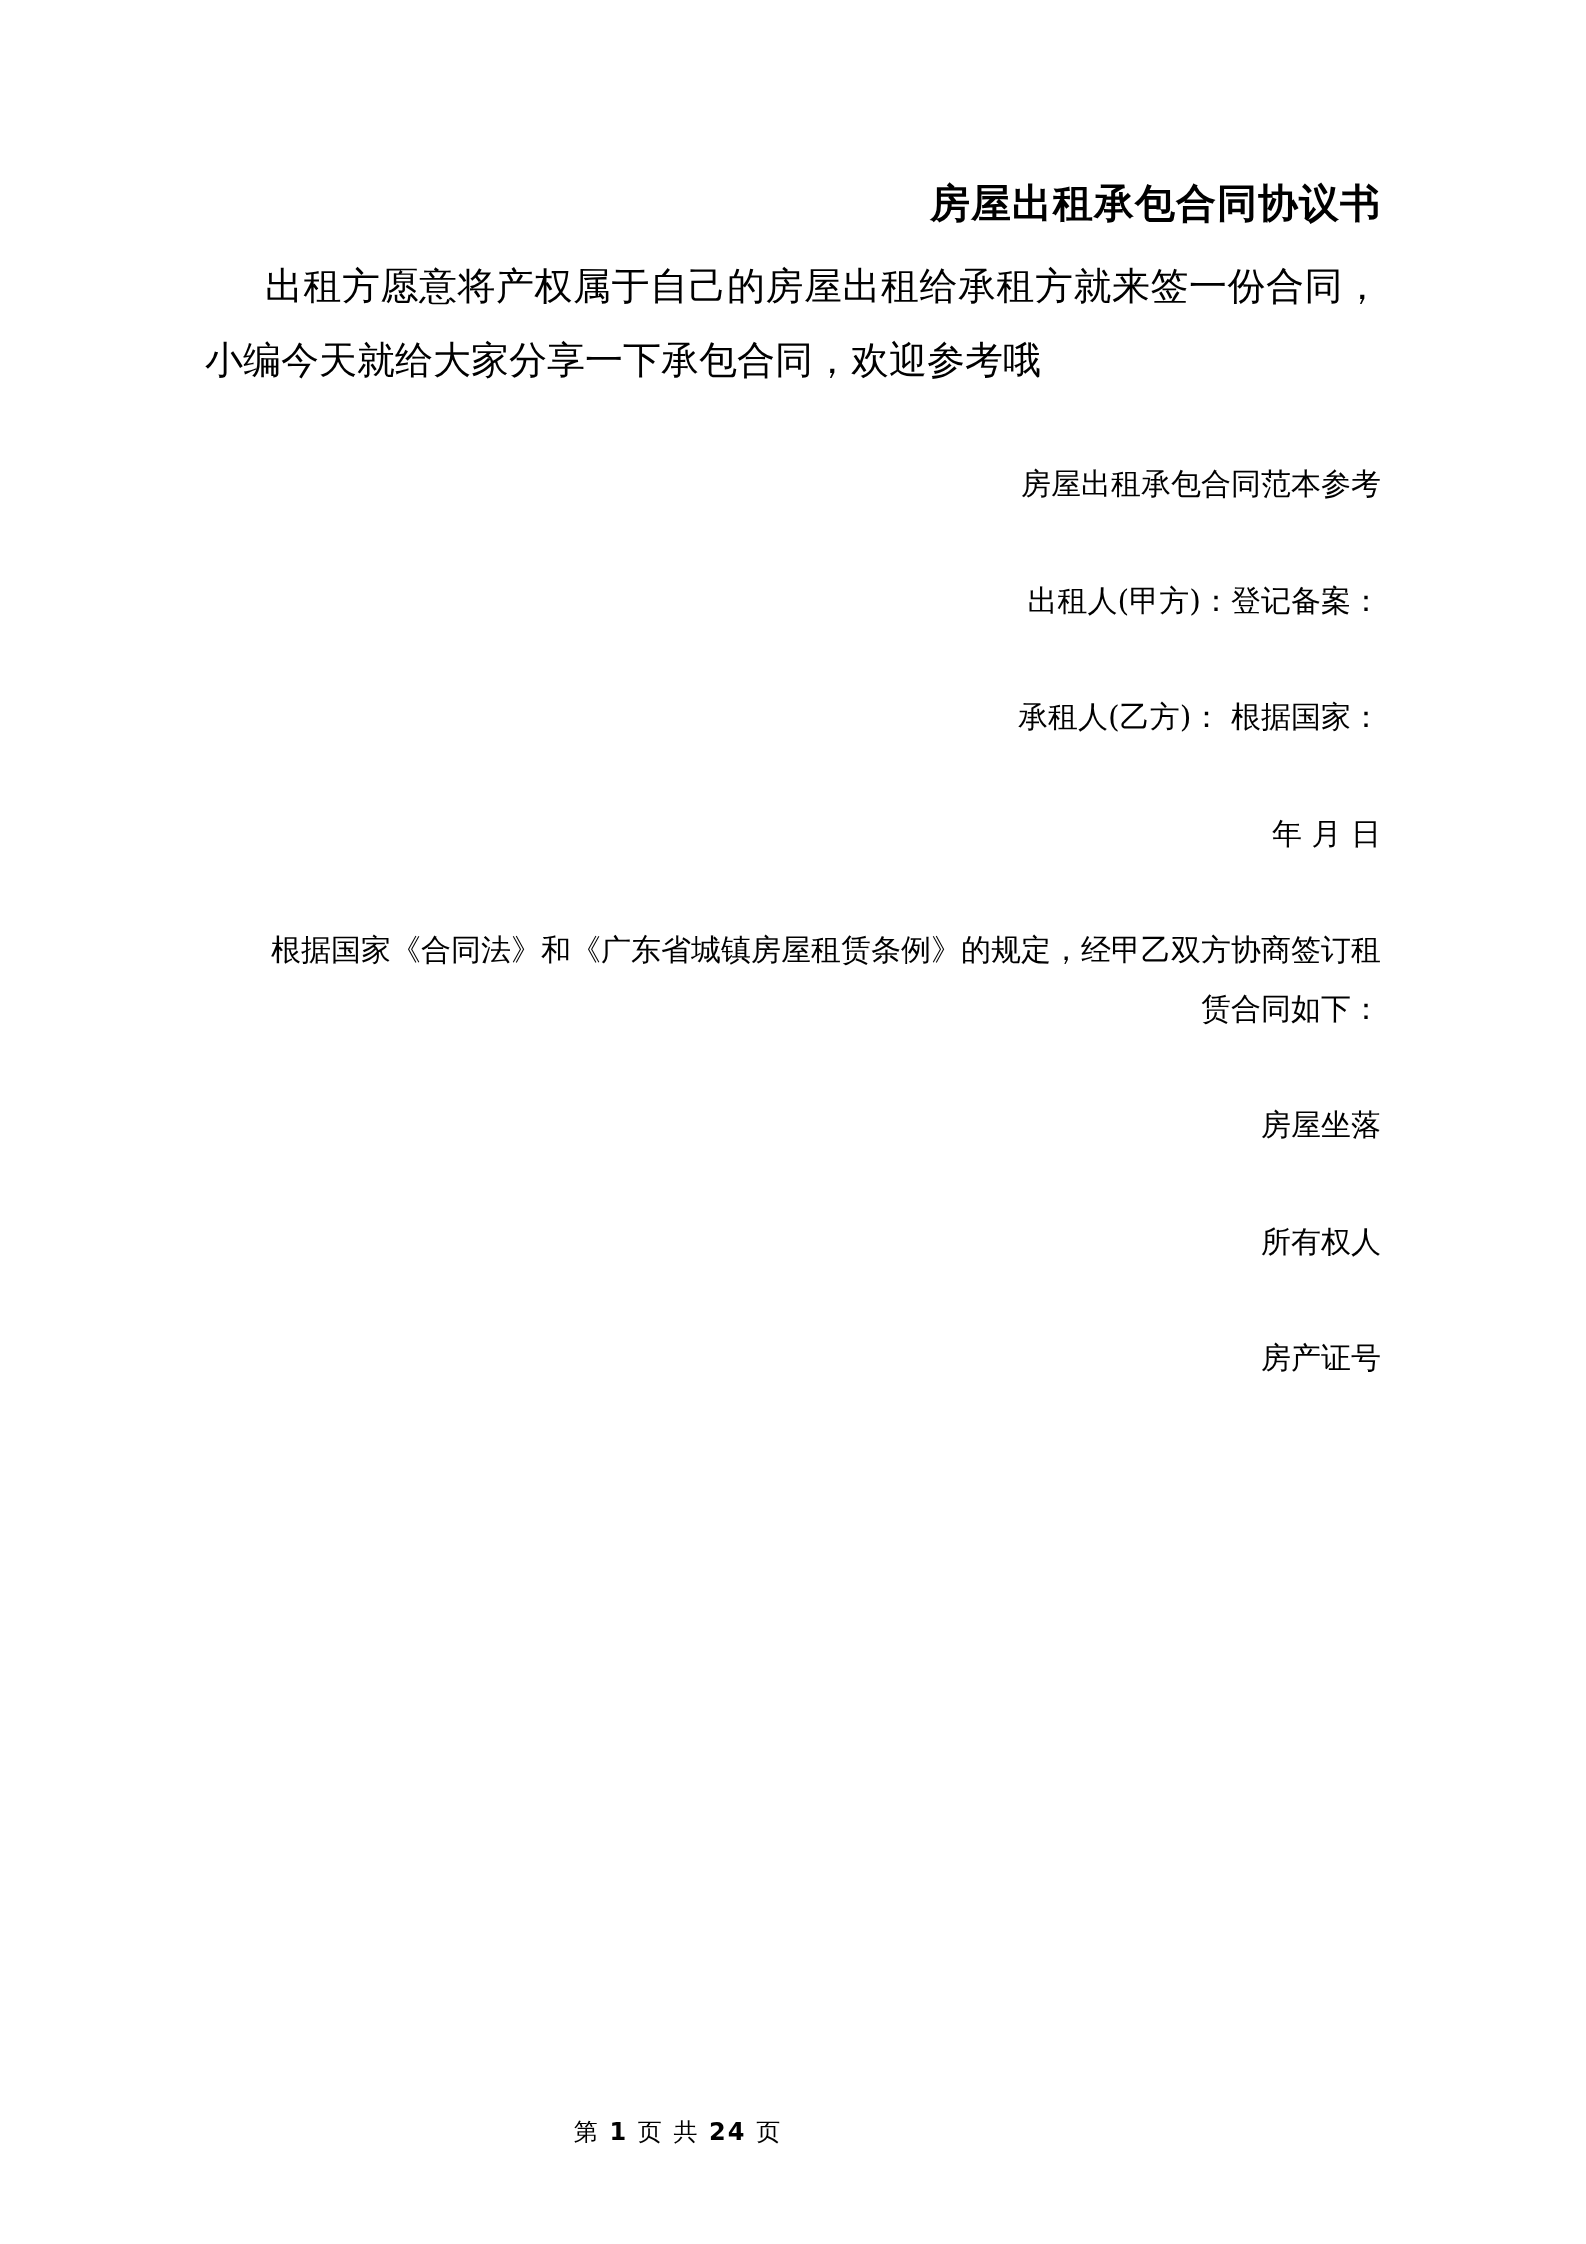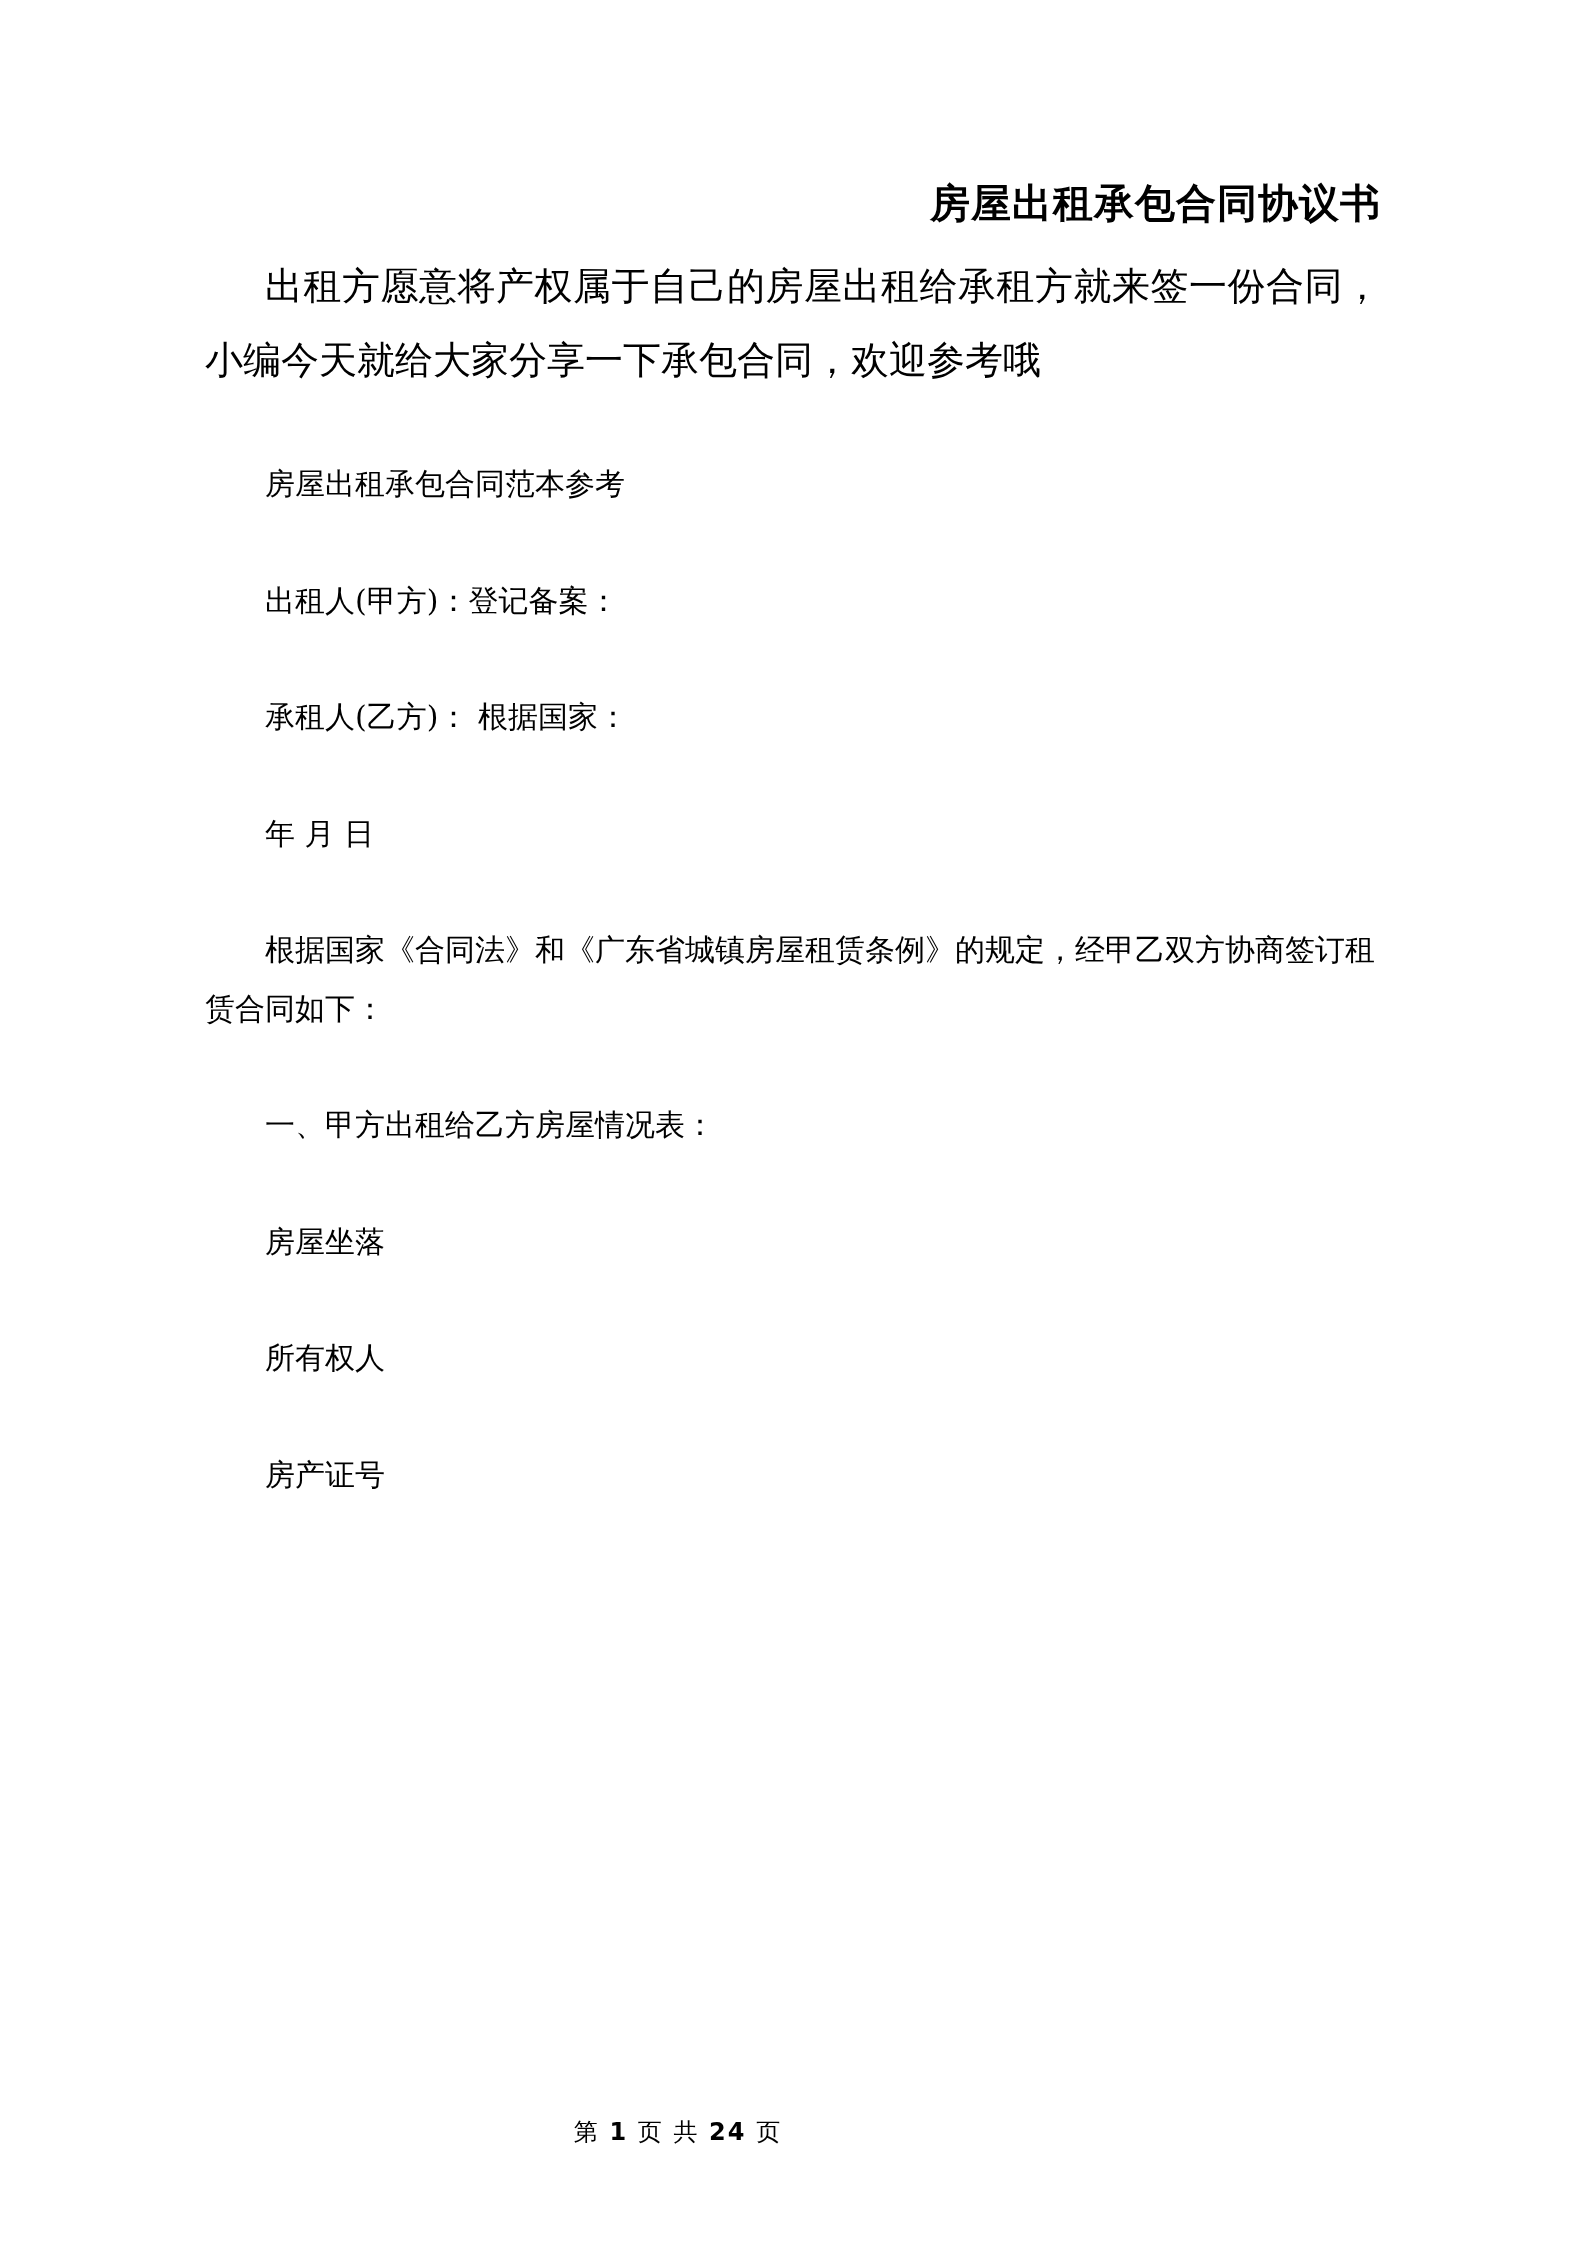--- a/index.html
+++ b/index.html
@@ -45,20 +45,21 @@
   }
   .para.intro {
     margin-bottom: 0;
   }
   .block {
     font-size: 30px;
     line-height: 1.95;
     margin: 0;
     text-indent: 60px;
     padding-top: 58px;
+    text-align: right;
   }
   .footer {
     position: absolute;
     left: 0;
     bottom: 96px;
     width: 1356px;
     text-align: center;
     font-size: 24px;
     font-family: "DejaVu Sans", "Liberation Sans", sans-serif;
     letter-spacing: 2px;
@@ -81,21 +82,20 @@
     <p class="block">房屋出租承包合同范本参考</p>
 
     <p class="block">出租人(甲方)：登记备案：</p>
 
     <p class="block">承租人(乙方)：  根据国家：</p>
 
     <p class="block">年  月  日</p>
 
     <p class="block">根据国家《合同法》和《广东省城镇房屋租赁条例》的规定，经甲乙双方协商签订租赁合同如下：</p>
 
-    <p class="block">一、甲方出租给乙方房屋情况表：</p>
 
     <p class="block">房屋坐落</p>
 
     <p class="block">所有权人</p>
 
     <p class="block">房产证号</p>
 
   </div>
 
   <div class="footer">

